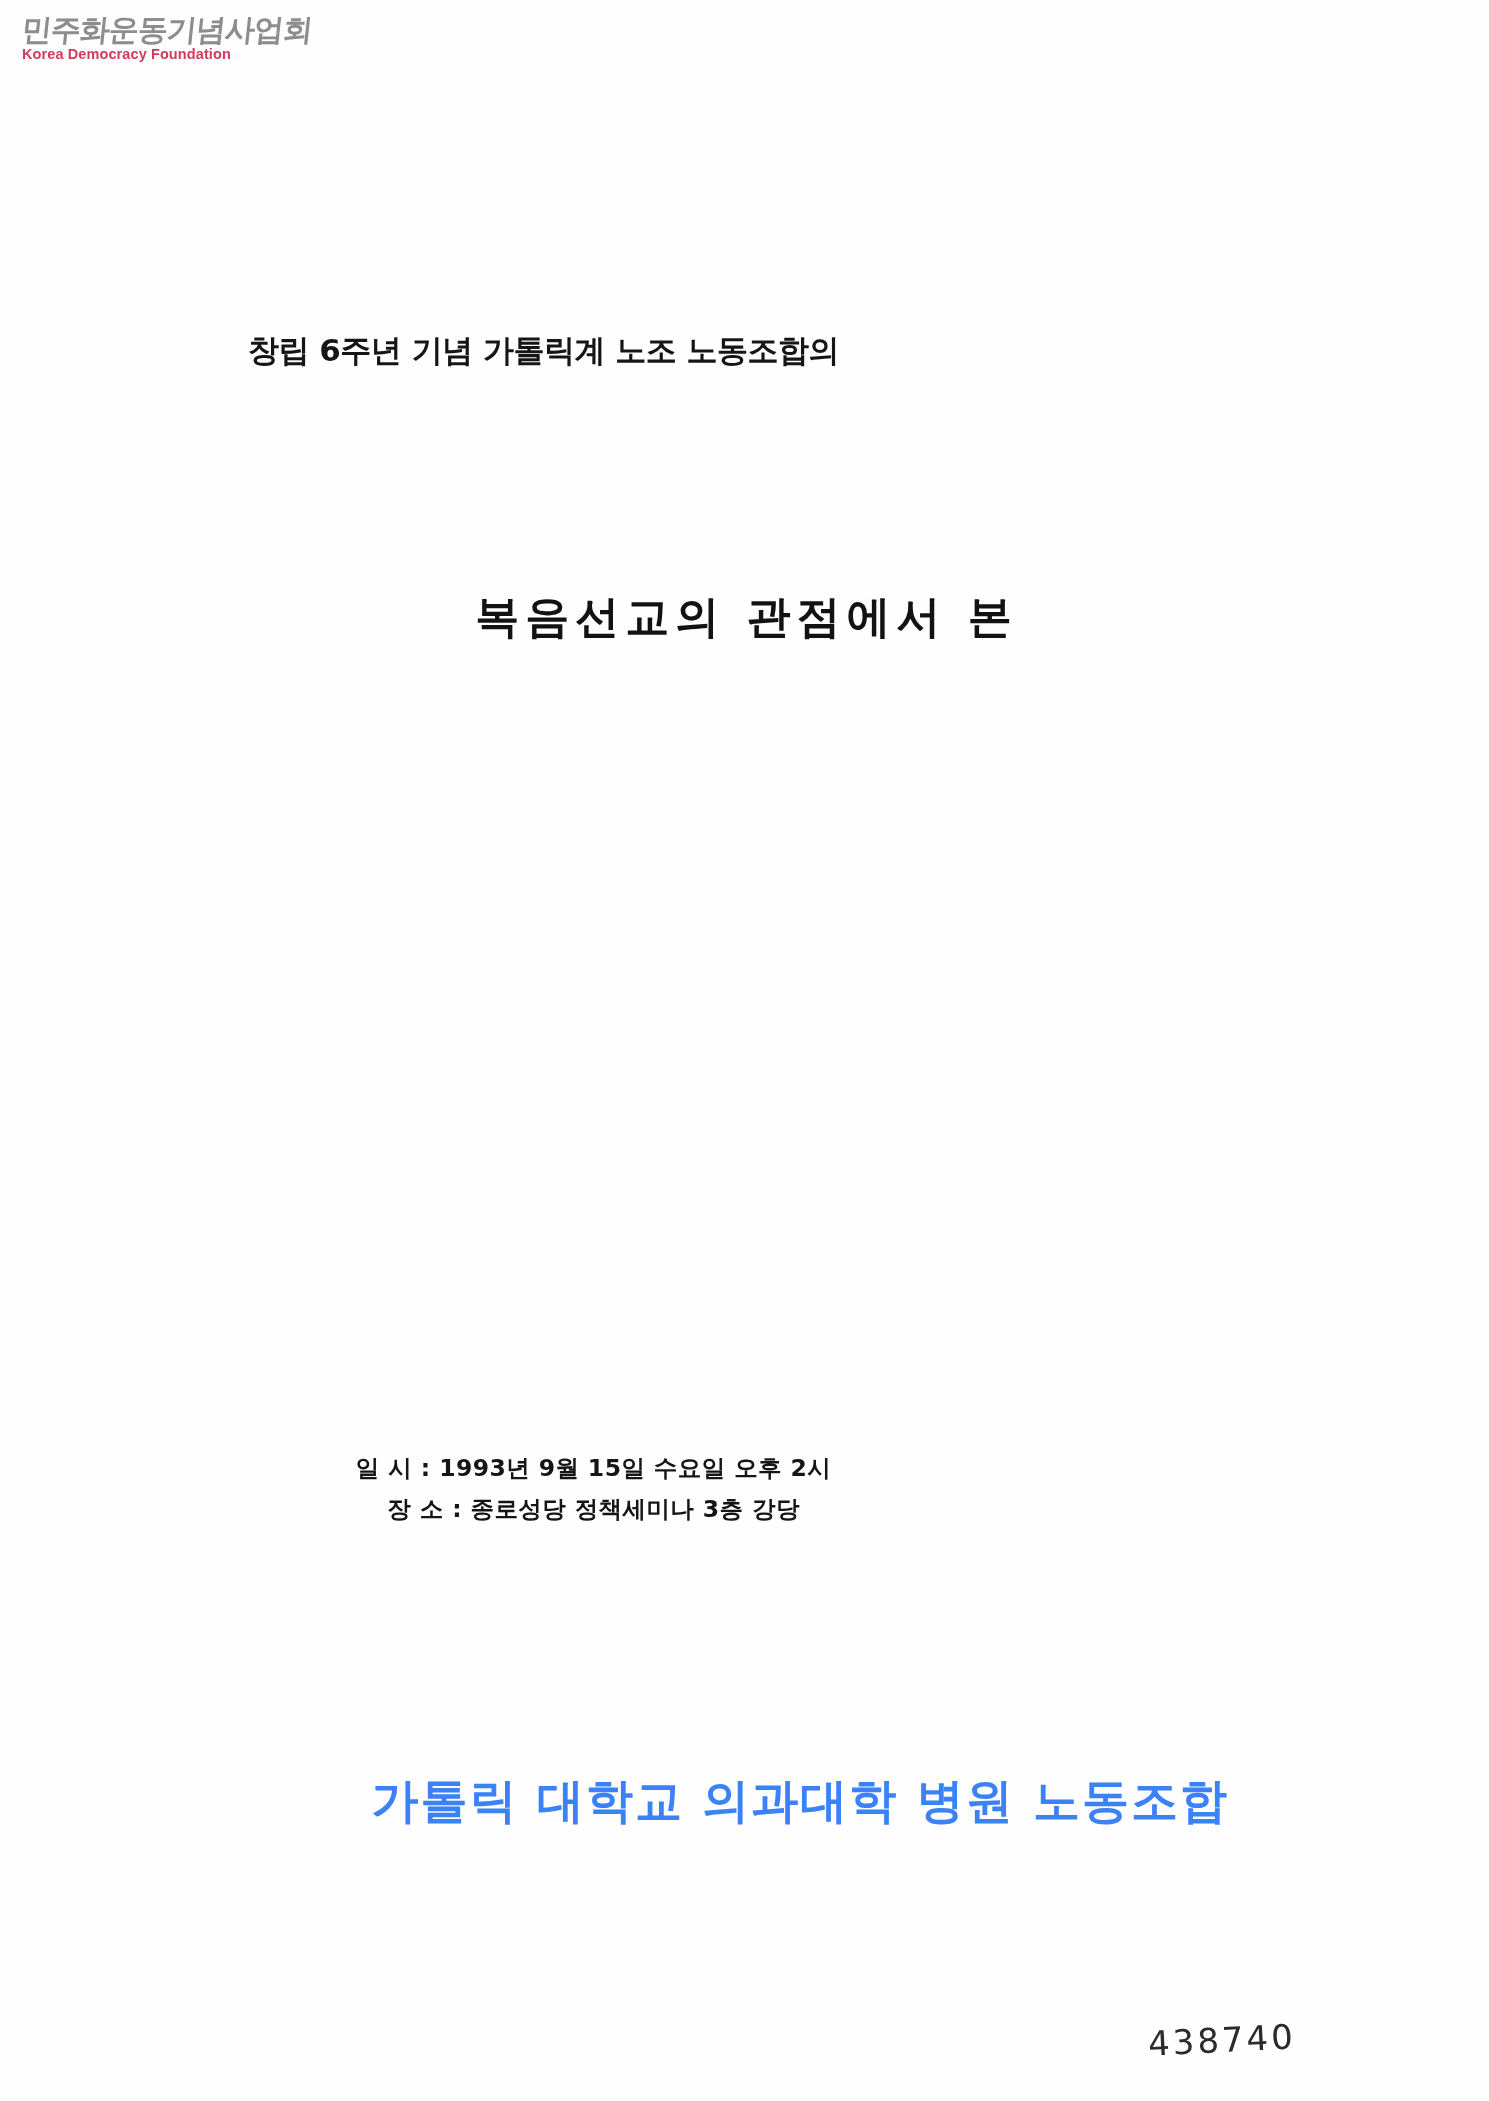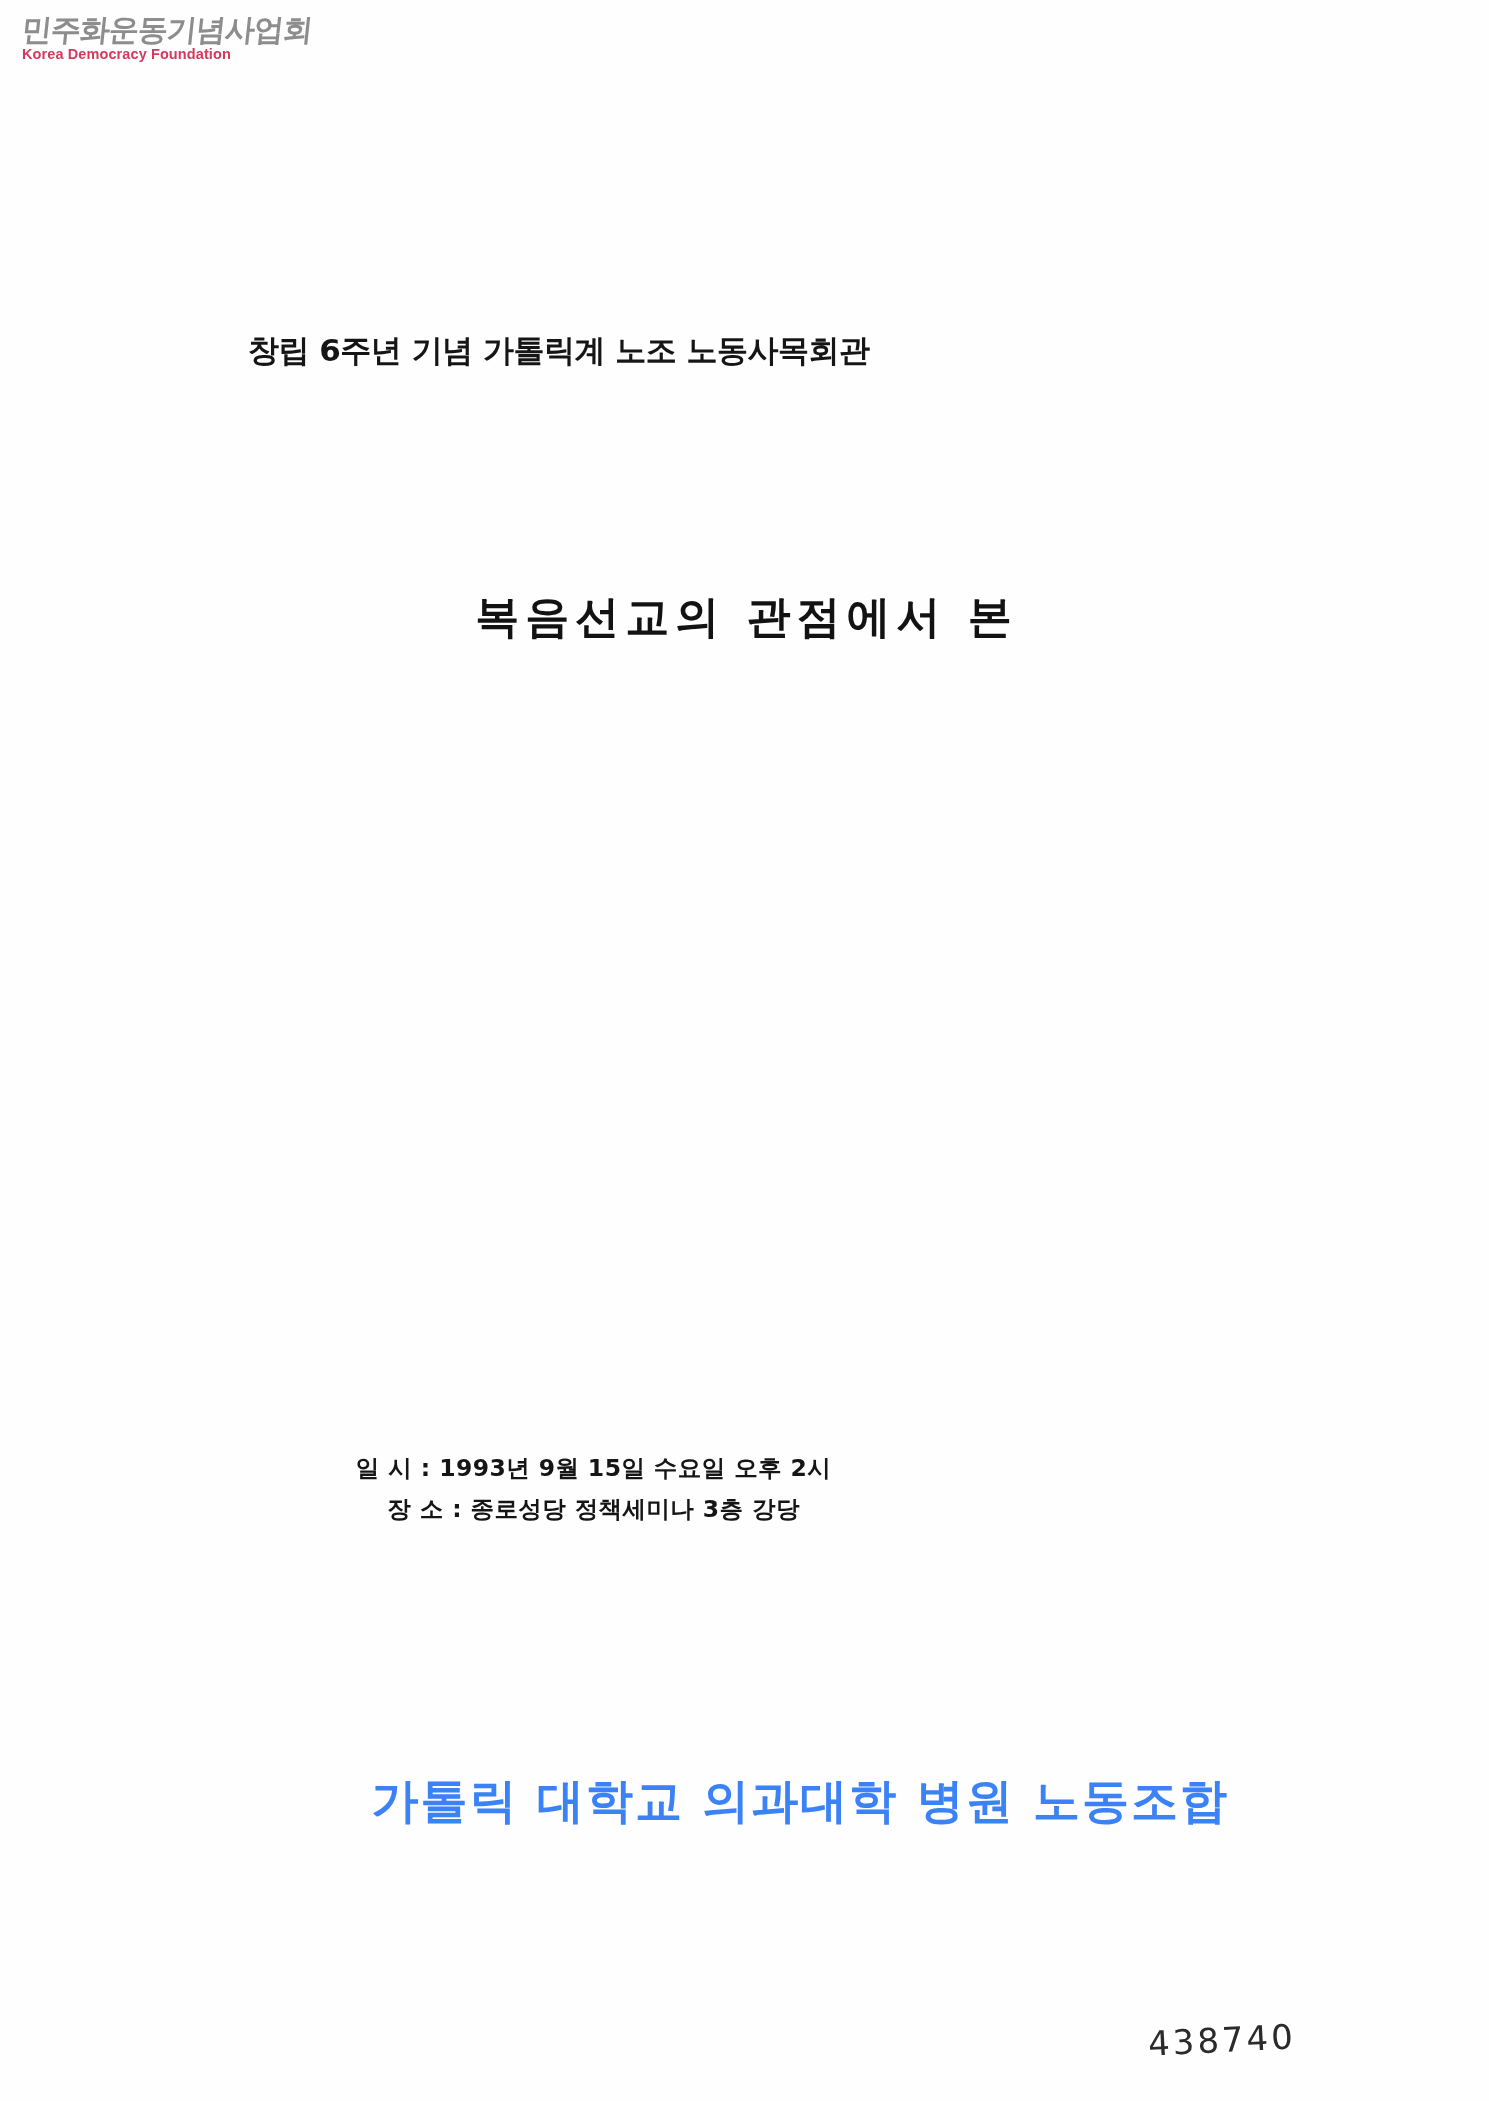--- a/index.html
+++ b/index.html
@@ -137,21 +137,21 @@
 
 <div class="page">
 
   <div class="doc">
 
     <div class="logo">
       <div class="logo-korean">민주화운동기념사업회</div>
       <div class="logo-english">Korea Democracy Foundation</div>
     </div>
 
-    <div class="seminar-line">창립 6주년 기념 가톨릭계 노조 노동사목회관</div>
+    <div class="seminar-line">창립 6주년 기념 가톨릭계 노조 노동조합의</div>
 
     <div class="title-block">
       <div class="title-line title-line-1">복음선교의 관점에서 본</div>
     </div>
 
     <div class="info-block">
       <div class="info-line">일  시 : 1993년  9월  15일  수요일  오후  2시</div>
       <div class="info-line">장  소 : 종로성당  정책세미나  3층  강당</div>
     </div>
 

